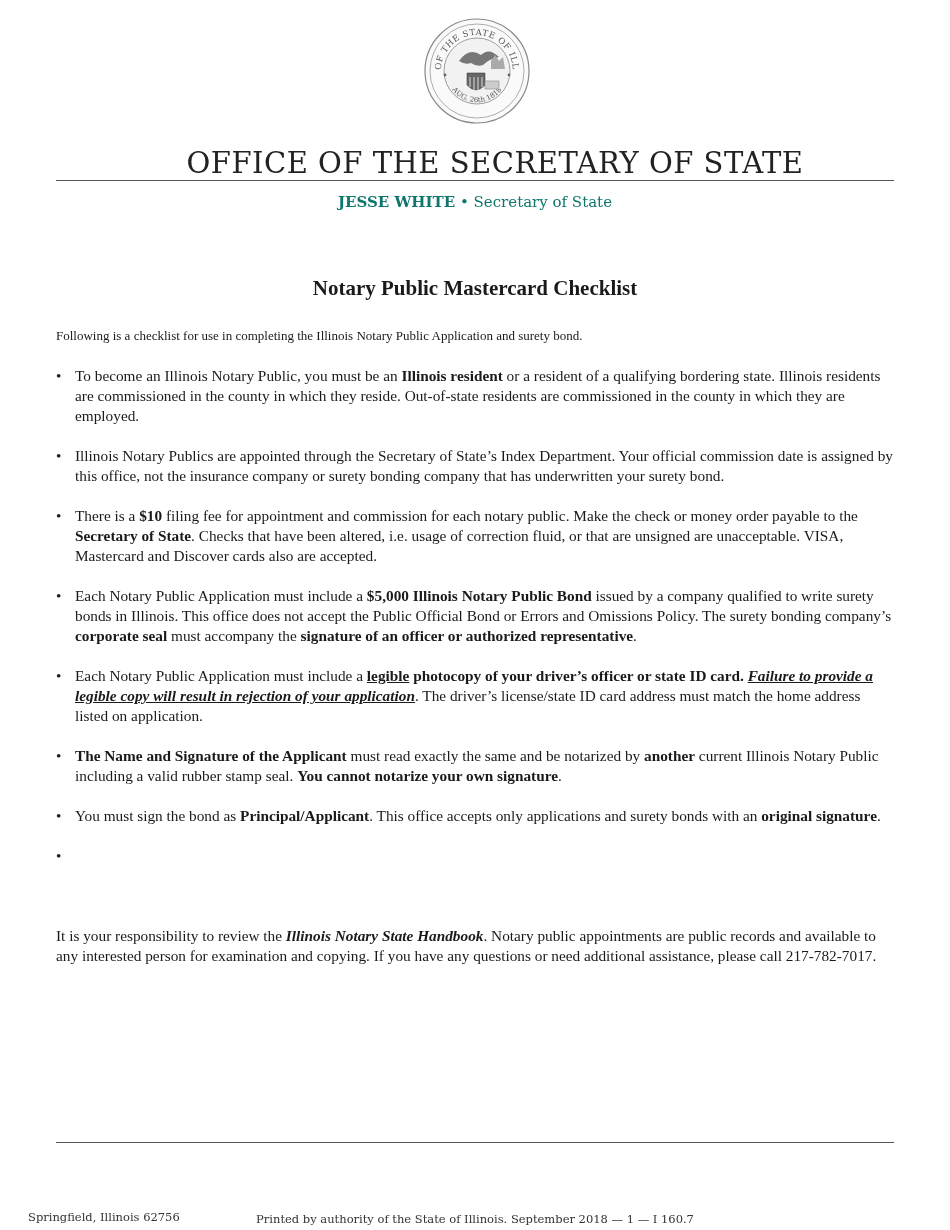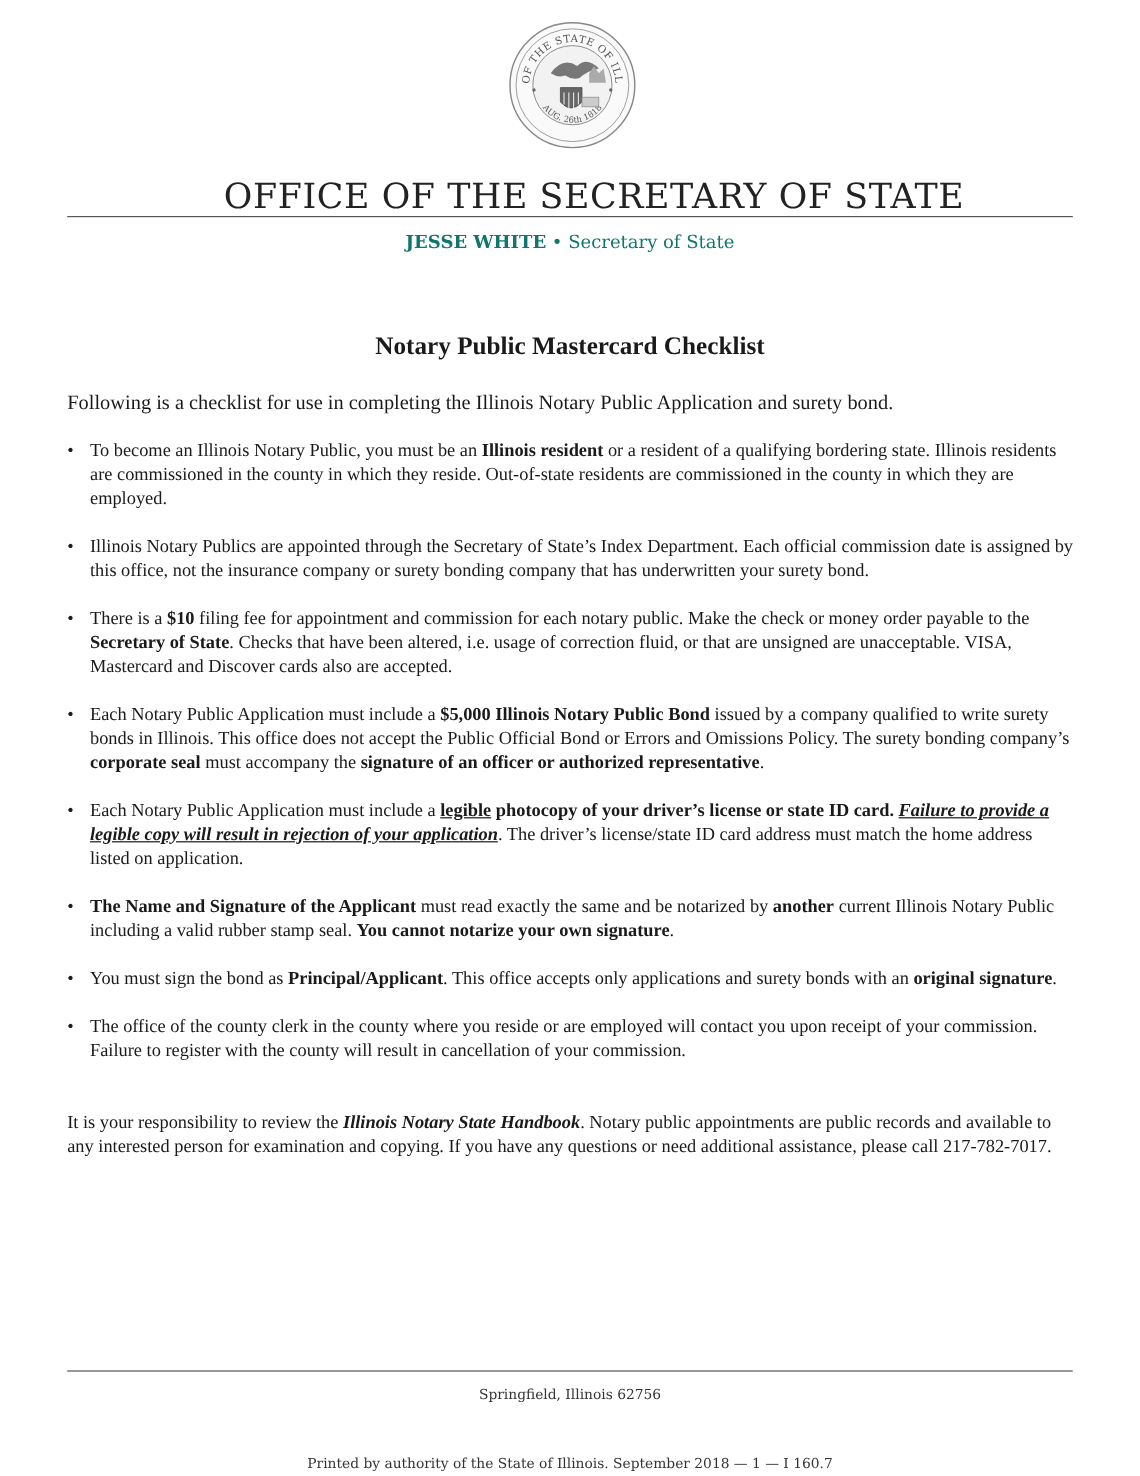--- a/index.html
+++ b/index.html
@@ -3,28 +3,28 @@
 <meta charset="utf-8">
 <style>
   html, body { margin: 0; padding: 0; background: #ffffff; }
   body { width: 950px; height: 1230px; position: relative; overflow: hidden; color: #1a1a1a; font-family: "Liberation Serif", "DejaVu Serif", serif; }
   .seal { position: absolute; left: 423px; top: 17px; width: 108px; height: 108px; }
   .office-title { position: absolute; left: 0; right: 0; top: 146px; text-align: center; font-size: 29px; letter-spacing: 0.5px; color: #222; font-family: "DejaVu Serif", serif; font-weight: normal; margin-left: 40px; }
   .rule-top { position: absolute; left: 56px; width: 838px; top: 180px; height: 1px; background: #555; }
   .secretary { position: absolute; left: 0; right: 0; top: 193px; text-align: center; font-size: 15px; color: #0f766e; font-family: "DejaVu Serif", serif; }
   .secretary b { font-weight: bold; }
   .doc-title { position: absolute; left: 0; right: 0; top: 276px; text-align: center; font-size: 21px; font-weight: bold; color: #1a1a1a; }
-  .intro { position: absolute; left: 56px; top: 326px; width: 840px; font-size: 17px; line-height: 20px; }
+  .intro { position: absolute; left: 56px; top: 326px; width: 840px; font-size: 13px; line-height: 20px; }
   ul.checklist { position: absolute; left: 56px; top: 366px; width: 840px; margin: 0; padding: 0; list-style: none; font-size: 15.3px; line-height: 20px; }
   ul.checklist li { position: relative; padding-left: 19px; margin-bottom: 20px; }
   ul.checklist li .bullet { position: absolute; left: 0; top: 0; }
   .closing { position: absolute; left: 56px; top: 926px; width: 840px; font-size: 15.3px; line-height: 20px; }
   .u { text-decoration: underline; }
   .rule-bottom { position: absolute; left: 56px; width: 838px; top: 1142px; height: 1px; background: #555; }
-  .footer-addr { position: absolute; left: 0; right: 0; top: 1155px; text-align: center; font-size: 11.5px; color: #333; font-family: "DejaVu Serif", serif; }
+  .footer-addr { position: absolute; left: 0; right: 0; top: 1210px; font-size: 11.5px; color: #333; font-family: "DejaVu Serif", serif; padding-left: 28px; }
   .footer-print { position: absolute; left: 0; right: 0; top: 1184px; text-align: center; font-size: 11.5px; color: #333; font-family: "DejaVu Serif", serif; margin-top: 28px; }
 </style>
 </head>
 <body>
 
 <div class="seal">
   <svg width="108" height="108" viewBox="0 0 108 108">
     <defs>
       <path id="arcTop" d="M 18 54 A 36 36 0 0 1 90 54"></path>
       <path id="arcBot" d="M 24 62 A 31 31 0 0 0 84 62"></path>
@@ -66,45 +66,44 @@
 
 <div class="intro">Following is a checklist for use in completing the Illinois Notary Public Application and surety bond.</div>
 
 <ul class="checklist">
   <li>
     <span class="bullet">•</span>
     <span>To become an Illinois Notary Public, you must be an </span><b>Illinois resident</b><span> or a resident of a qualifying bordering state. Illinois residents are commissioned in the county in which they reside. Out-of-state residents are commissioned in the county in which they are employed.</span>
   </li>
   <li>
     <span class="bullet">•</span>
-    <span>Illinois Notary Publics are appointed through the Secretary of State’s Index Department. Each official commission date is assigned by this office, not the insurance company or surety bonding company that has underwritten your surety bond.</span>
+    <span>Illinois Notary Publics are appointed through the Secretary of State’s Index Department. Your official commission date is assigned by this office, not the insurance company or surety bonding company that has underwritten your surety bond.</span>
   </li>
   <li>
     <span class="bullet">•</span>
     <span>There is a </span><b>$10</b><span> filing fee for appointment and commission for each notary public. Make the check or money order payable to the </span><b>Secretary of State</b><span>. Checks that have been altered, i.e. usage of correction fluid, or that are unsigned are unacceptable. VISA, Mastercard and Discover cards also are accepted.</span>
   </li>
   <li>
     <span class="bullet">•</span>
     <span>Each Notary Public Application must include a </span><b>$5,000 Illinois Notary Public Bond</b><span> issued by a company qualified to write surety bonds in Illinois. This office does not accept the Public Official Bond or Errors and Omissions Policy. The surety bonding company’s </span><b>corporate seal</b><span> must accompany the </span><b>signature of an officer or authorized representative</b><span>.</span>
   </li>
   <li>
     <span class="bullet">•</span>
-    <span>Each Notary Public Application must include a </span><b class="u">legible</b><b> photocopy of your driver’s license or state ID card. </b><b><i class="u">Failure to provide a legible copy will result in rejection of your application</i></b><span>. The driver’s license/state ID card address must match the home address listed on application.</span>
+    <span>Each Notary Public Application must include a </span><b class="u">legible</b><b> photocopy of your driver’s officer or state ID card. </b><b><i class="u">Failure to provide a legible copy will result in rejection of your application</i></b><span>. The driver’s license/state ID card address must match the home address listed on application.</span>
   </li>
   <li>
     <span class="bullet">•</span>
     <b>The Name and Signature of the Applicant</b><span> must read exactly the same and be notarized by </span><b>another</b><span> current Illinois Notary Public including a valid rubber stamp seal. </span><b>You cannot notarize your own signature</b><span>.</span>
   </li>
   <li>
     <span class="bullet">•</span>
     <span>You must sign the bond as </span><b>Principal/Applicant</b><span>. This office accepts only applications and surety bonds with an </span><b>original signature</b><span>.</span>
   </li>
   <li>
     <span class="bullet">•</span>
-    <span>The office of the county clerk in the county where you reside or are employed will contact you upon receipt of your commission. Failure to register with the county will result in cancellation of your commission.</span>
   </li>
 </ul>
 
 <div class="closing">
   <span>It is your responsibility to review the </span><b><i>Illinois Notary State Handbook</i></b><span>. Notary public appointments are public records and available to any interested person for examination and copying. If you have any questions or need additional assistance, please call 217-782-7017.</span>
 </div>
 
 <div class="rule-bottom"></div>
 <div class="footer-addr">Springfield, Illinois 62756</div>
 <div class="footer-print">Printed by authority of the State of Illinois. September 2018 — 1 — I 160.7</div>

